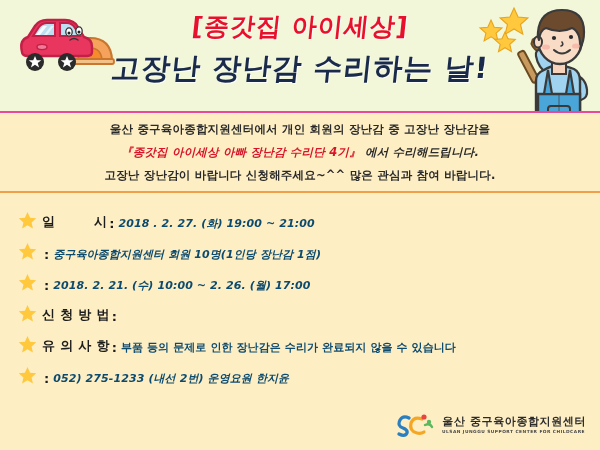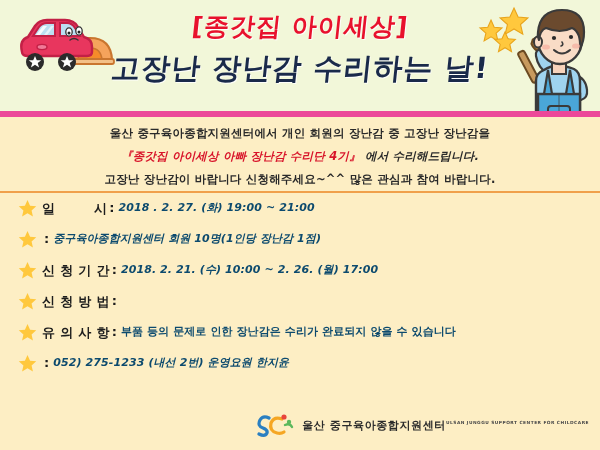--- a/index.html
+++ b/index.html
@@ -93,21 +93,21 @@
 
   
   .desc-box {
     position: absolute;
     left: 0;
     top: 111px;
     width: 600px;
     height: 82px;
     box-sizing: border-box;
     background: #fdeec4;
-    border-top: 6px solid #ec4899;
+    border-top: 2px solid #ec4899;
     border-bottom: 2px solid #f0a04b;
     padding-top: 5px;
     z-index: 2;
   }
   .desc-line {
     text-align: center;
     font-size: 11.5px;
     font-weight: bold;
     color: #2a2a2a;
     line-height: 23px;
@@ -122,21 +122,21 @@
   
   .detail-list {
     position: absolute;
     left: 0;
     top: 200px;
     width: 600px;
     z-index: 2;
   }
   .detail-row {
     display: flex;
-    align-items: flex-start;
+    align-items: flex-end;
     height: 31px;
     padding-left: 18px;
   }
   .star-bullet {
     flex: 0 0 auto;
     width: 19px;
     height: 19px;
     margin-right: 5px;
     position: relative;
     top: -1px;
@@ -179,21 +179,21 @@
     z-index: 3;
   }
   .logo-mark {
     width: 40px;
     height: 26px;
     margin-right: 7px;
     flex: 0 0 auto;
   }
   .logo-text {
     display: flex;
-    flex-direction: row;
+    flex-direction: column;
     justify-content: center;
   }
   .logo-ko {
     font-size: 11px;
     font-weight: bold;
     color: #2b2b2b;
     letter-spacing: 0.6px;
     line-height: 13px;
     white-space: nowrap;
   }
@@ -315,21 +315,20 @@
         <path d="M10 1 l2.7 6 l6.5 0.7 l-4.9 4.4 l1.4 6.4 l-5.7 -3.4 l-5.7 3.4 l1.4 -6.4 l-4.9 -4.4 l6.5 -0.7 z" fill="#ffc83d"></path>
       </svg>
       <span class="row-colon">:</span>
       <span class="row-value">중구육아종합지원센터 회원 10명(1인당 장난감  1점)</span>
     </div>
 
     <div class="detail-row">
       <svg class="star-bullet" viewBox="0 0 20 20">
         <path d="M10 1 l2.7 6 l6.5 0.7 l-4.9 4.4 l1.4 6.4 l-5.7 -3.4 l-5.7 3.4 l1.4 -6.4 l-4.9 -4.4 l6.5 -0.7 z" fill="#ffc83d"></path>
       </svg>
-      <span class="row-label">신 청 기 간</span>
       <span class="row-colon">:</span>
       <span class="row-value">2018.  2.  21. (수) 10:00 ~ 2.  26. (월) 17:00</span>
     </div>
 
     <div class="detail-row">
       <svg class="star-bullet" viewBox="0 0 20 20">
         <path d="M10 1 l2.7 6 l6.5 0.7 l-4.9 4.4 l1.4 6.4 l-5.7 -3.4 l-5.7 3.4 l1.4 -6.4 l-4.9 -4.4 l6.5 -0.7 z" fill="#ffc83d"></path>
       </svg>
       <span class="row-label">신 청 방 법</span>
       <span class="row-colon">:</span>

